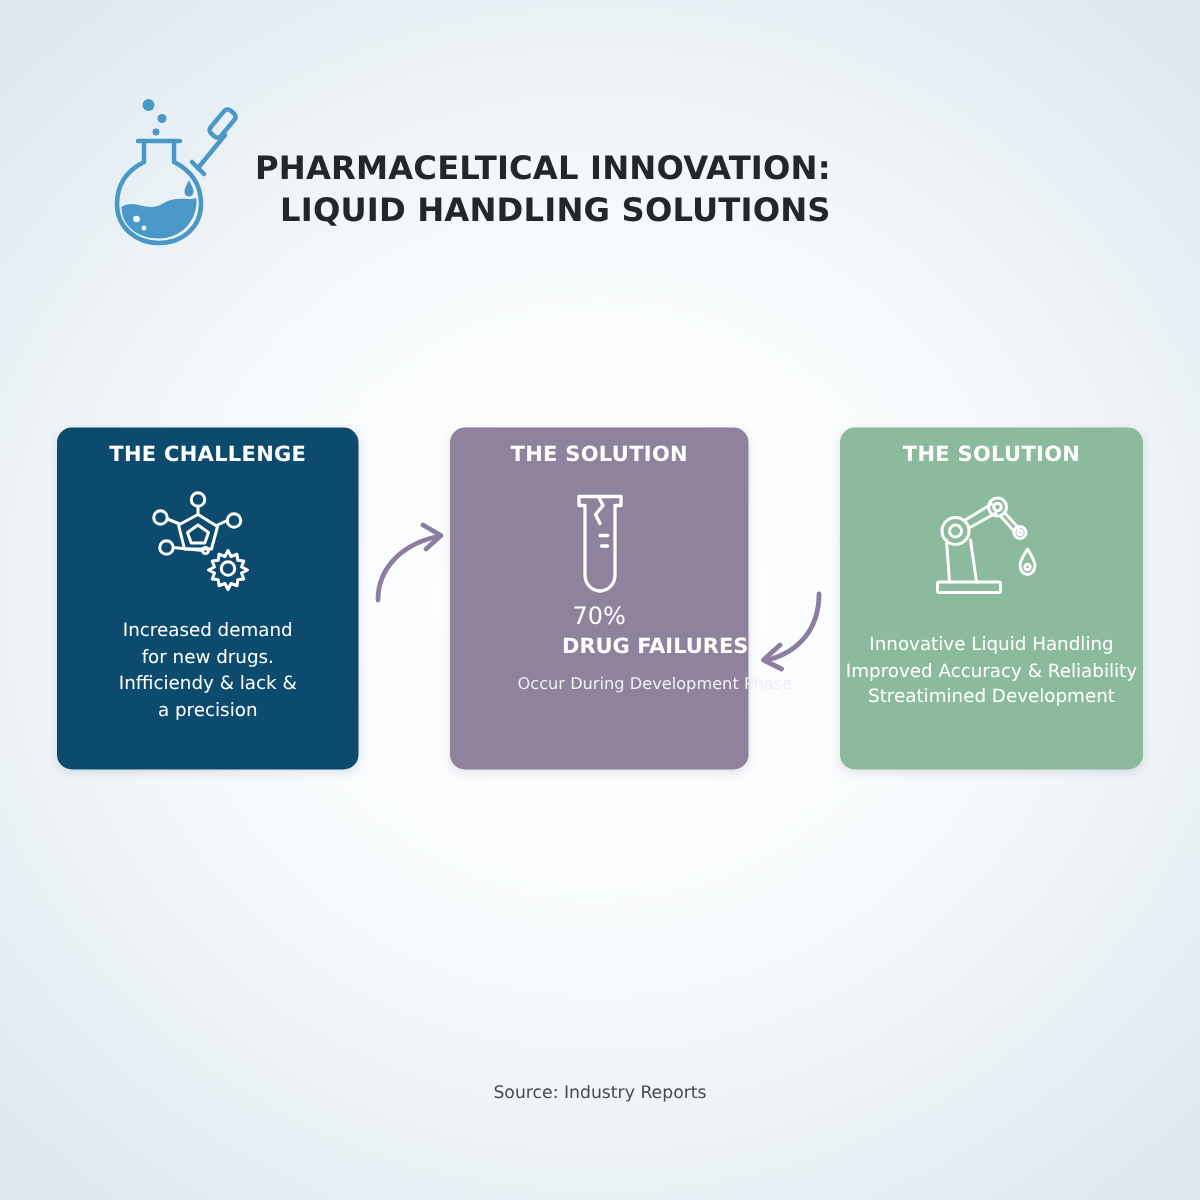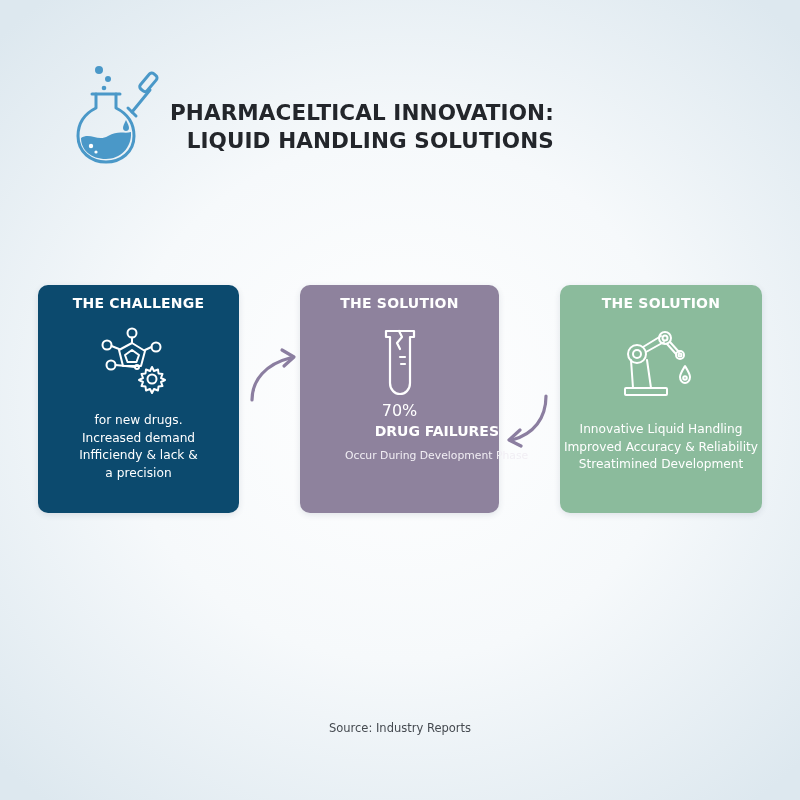--- a/index.html
+++ b/index.html
@@ -118,22 +118,22 @@
       <line x1="16.5" y1="40" x2="36" y2="42"></line>
       <path d="M33 18 L46 26 L42 41 L24 41 L20 25 Z"></path>
       <path d="M33 25 L40 30 L37.5 37 L28.5 37 L26 30 Z"></path>
       <circle cx="38" cy="42" r="2"></circle>
 
       <circle cx="53" cy="54" r="4.5"></circle>
       <path d="M53 42 L55 46 L59 44.5 L59.5 48.5 L63.5 49 L62 53 L66 55 L62 57 L63.5 61 L59.5 61.5 L59 65.5 L55 64 L53 68 L51 64 L47 65.5 L46.5 61.5 L42.5 61 L44 57 L40 55 L44 53 L42.5 49 L46.5 48.5 L47 44.5 L51 46 Z"></path>
     </g>
   </svg>
   <div class="card-body">
+    <span>Increased demand</span>
     <span>for new drugs.</span>
-    <span>Increased demand</span>
     <span>Infficiendy &amp; lack &amp;</span>
     <span>a precision</span>
   </div>
 </div>
 
 <svg class="arrow arrow-1" viewBox="0 0 56 62">
   <path d="M8 56 C8 36 22 20 46 14" fill="none" stroke="#8b7ea0" stroke-width="3.2" stroke-linecap="round"></path>
   <path d="M38 6 L50 13 L40 22" fill="none" stroke="#8b7ea0" stroke-width="3.2" stroke-linecap="round" stroke-linejoin="round"></path>
 </svg>
 

